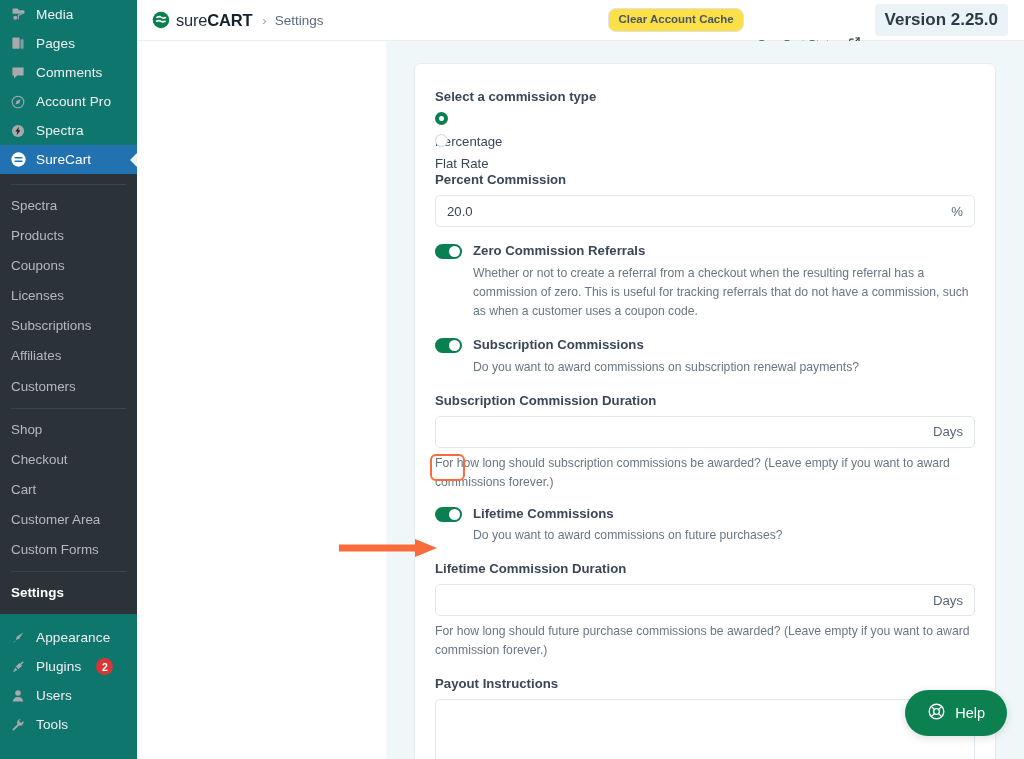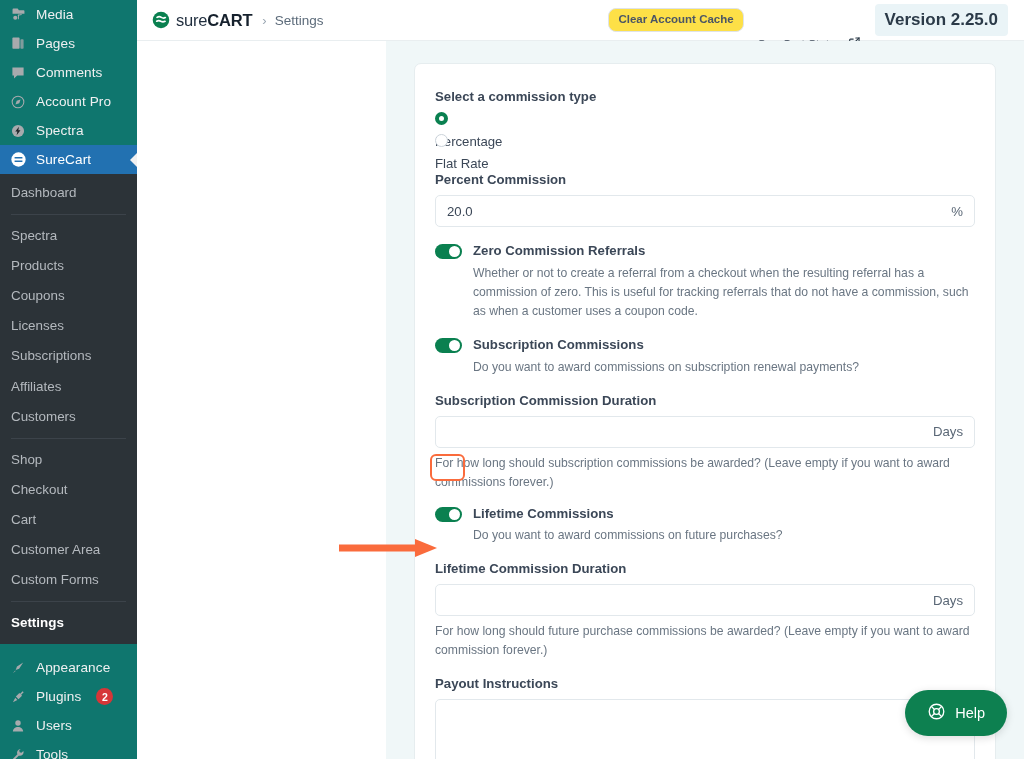--- a/index.html
+++ b/index.html
@@ -227,21 +227,20 @@
             <path d="M5.4 7.2h9.2v1.7H5.4zM5.4 11.1h9.2v1.7H5.4z" fill="#2271b1"></path>
             <path d="M8.2 4.4h3.6v2.2H8.2zM8.2 13.4h3.6v2.2H8.2z" fill="#2271b1" opacity="0"></path>
           </svg>
       </span>
       <span class="lbl">SureCart</span>
       <span class="caret"></span>
     </div>
 
     <div class="wp-sub-wrap">
       <div style="padding-top:4px"></div>
-      <a class="wp-sub">Dashboard</a>
       <div class="wp-sub-sep"></div>
       <a class="wp-sub">Spectra</a>
       <a class="wp-sub">Products</a>
       <a class="wp-sub">Coupons</a>
       <a class="wp-sub">Licenses</a>
       <a class="wp-sub">Subscriptions</a>
       <a class="wp-sub">Affiliates</a>
       <a class="wp-sub">Customers</a>
       <div class="wp-sub-sep"></div>
       <a class="wp-sub">Shop</a>

